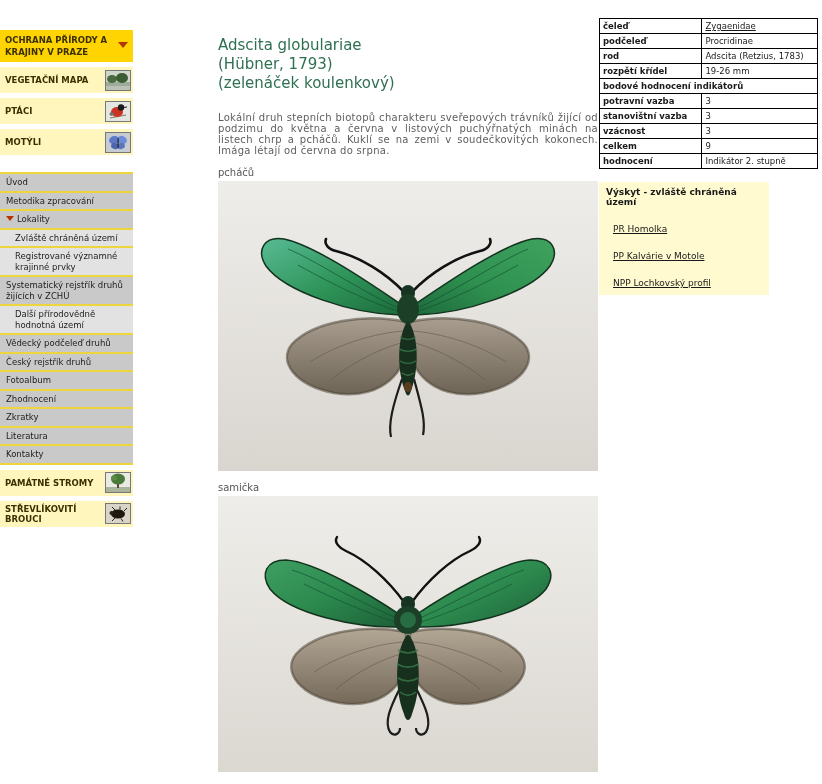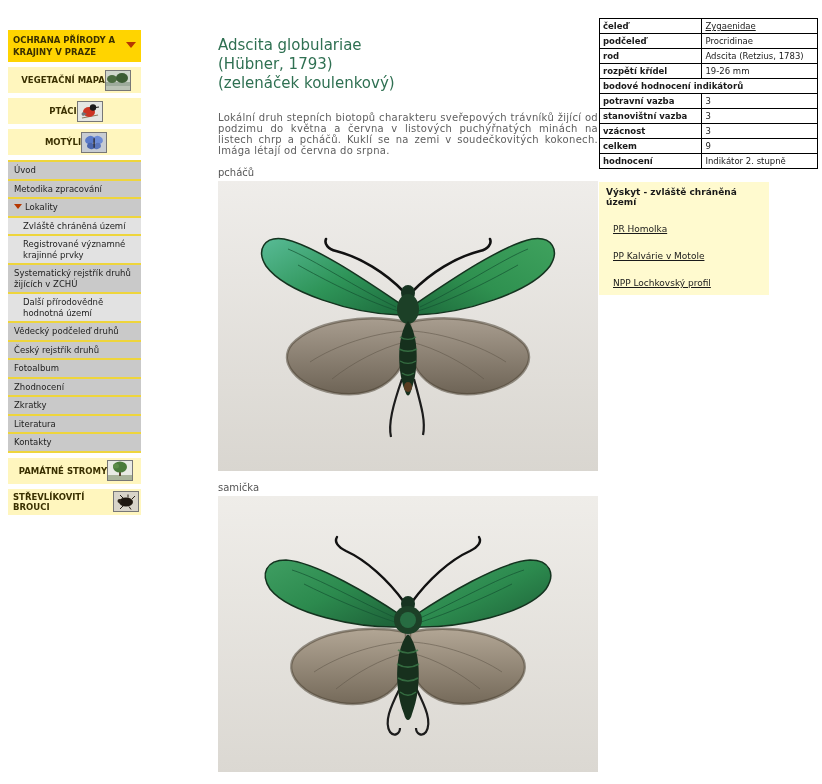--- a/index.html
+++ b/index.html
@@ -1,30 +1,30 @@
 <!DOCTYPE html>
 <html><head>
 <meta charset="utf-8">
 <style>
   html,body{margin:0;padding:0;background:#fff;}
   #page{position:relative;width:822px;height:784px;background:#fff;overflow:hidden;
         font-family:"DejaVu Sans",sans-serif;color:#222;}
 
   
-  #sidebar{position:absolute;left:8px;top:30px;width:133px;}
+  #sidebar{position:absolute;left:0;top:30px;width:133px;}
   .sb-header{background:#FFD400;color:#3a3000;font-size:8.5px;font-weight:bold;
              padding:4px 16px 4px 5px;line-height:12px;position:relative;cursor:pointer;}
   .sb-caret{position:absolute;right:5px;top:12px;width:0;height:0;
             border-left:5px solid transparent;border-right:5px solid transparent;
             border-top:6px solid #b53600;}
   .sb-section{background:#FFF6BE;height:26px;margin-top:5px;display:flex;
-              align-items:center;justify-content:center;
+              align-items:center;justify-content:space-between;
               padding:0 2px 0 5px;font-size:8.5px;font-weight:bold;color:#3a3000;cursor:pointer;}
   .sb-thumb{width:24px;height:19px;border:1px solid #777;flex:none;display:block;}
-  #menu{margin-top:5px;border-top:2px solid #EED53C;}
+  #menu{margin-top:17px;border-top:2px solid #EED53C;}
   .menu-item{background:#C9C9C9;color:#1d1d1d;font-size:8.5px;line-height:10.5px;
              padding:3px 3px 3px 6px;border-bottom:2px solid #EED53C;cursor:pointer;position:relative;}
   .menu-item.sub{background:#E2E2E2;padding-left:15px;}
   .menu-item .red-caret{display:inline-block;width:0;height:0;margin-right:3px;
              border-left:4px solid transparent;border-right:4px solid transparent;
              border-top:5px solid #b53600;vertical-align:1px;}
   .sb-bottom{margin-top:5px;border-radius:13px;}
 
   
   #main{position:absolute;left:218px;top:36px;width:380px;}

